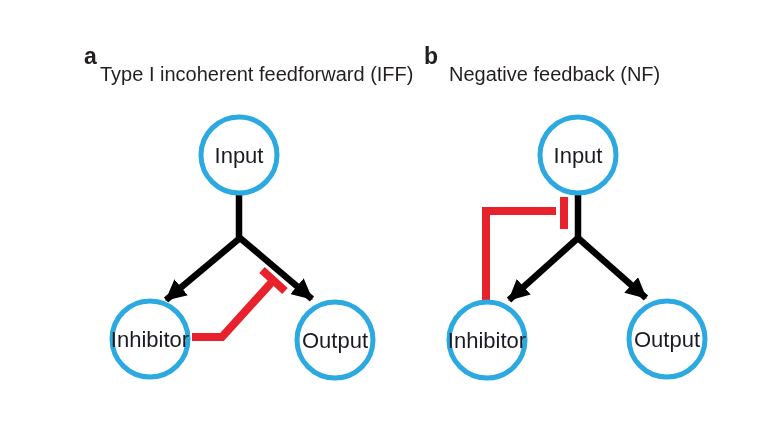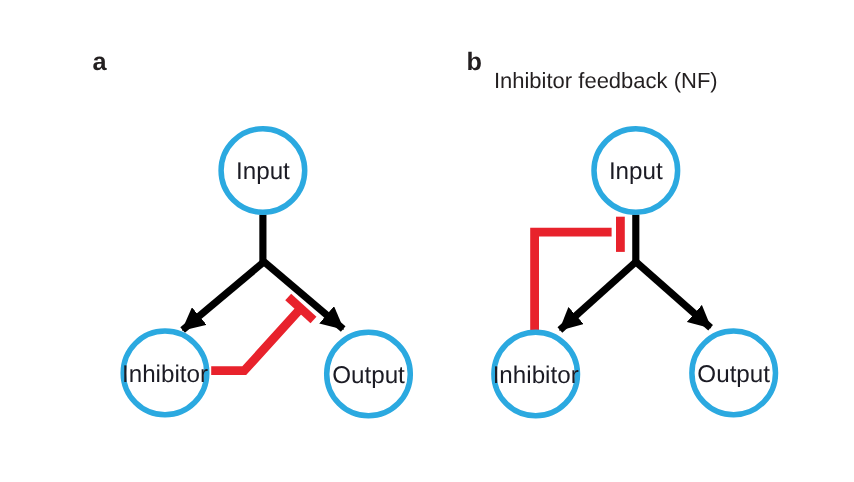--- a/index.html
+++ b/index.html
@@ -54,23 +54,24 @@
     fill: #1b1b24;
     text-anchor: middle;
   }
 </style>
 </head>
 <body>
 
 <div class="figure">
 
   <div class="panel-letter" style="left:84px;">a</div>
+  <div class="panel-title" style="left:100px;">Type I incoherent feedforward (IFF)</div>
 
   <div class="panel-letter" style="left:424px;">b</div>
-  <div class="panel-title" style="left:449px;">Inhibitor feedback (NF)</div>
+  <div class="panel-title" style="left:449px;">Negative feedback (NF)</div>
 
   <svg class="diagram-svg" width="776" height="438" viewBox="0 0 776 438">
     <defs>
       <marker id="arrowhead" viewBox="0 0 10 10" refX="9.5" refY="5" markerWidth="3.2" markerHeight="3.2" orient="auto">
         <path d="M 0 0 L 10 5 L 0 10 z" fill="#000000"></path>
       </marker>
     </defs>
 
     <g>
 

